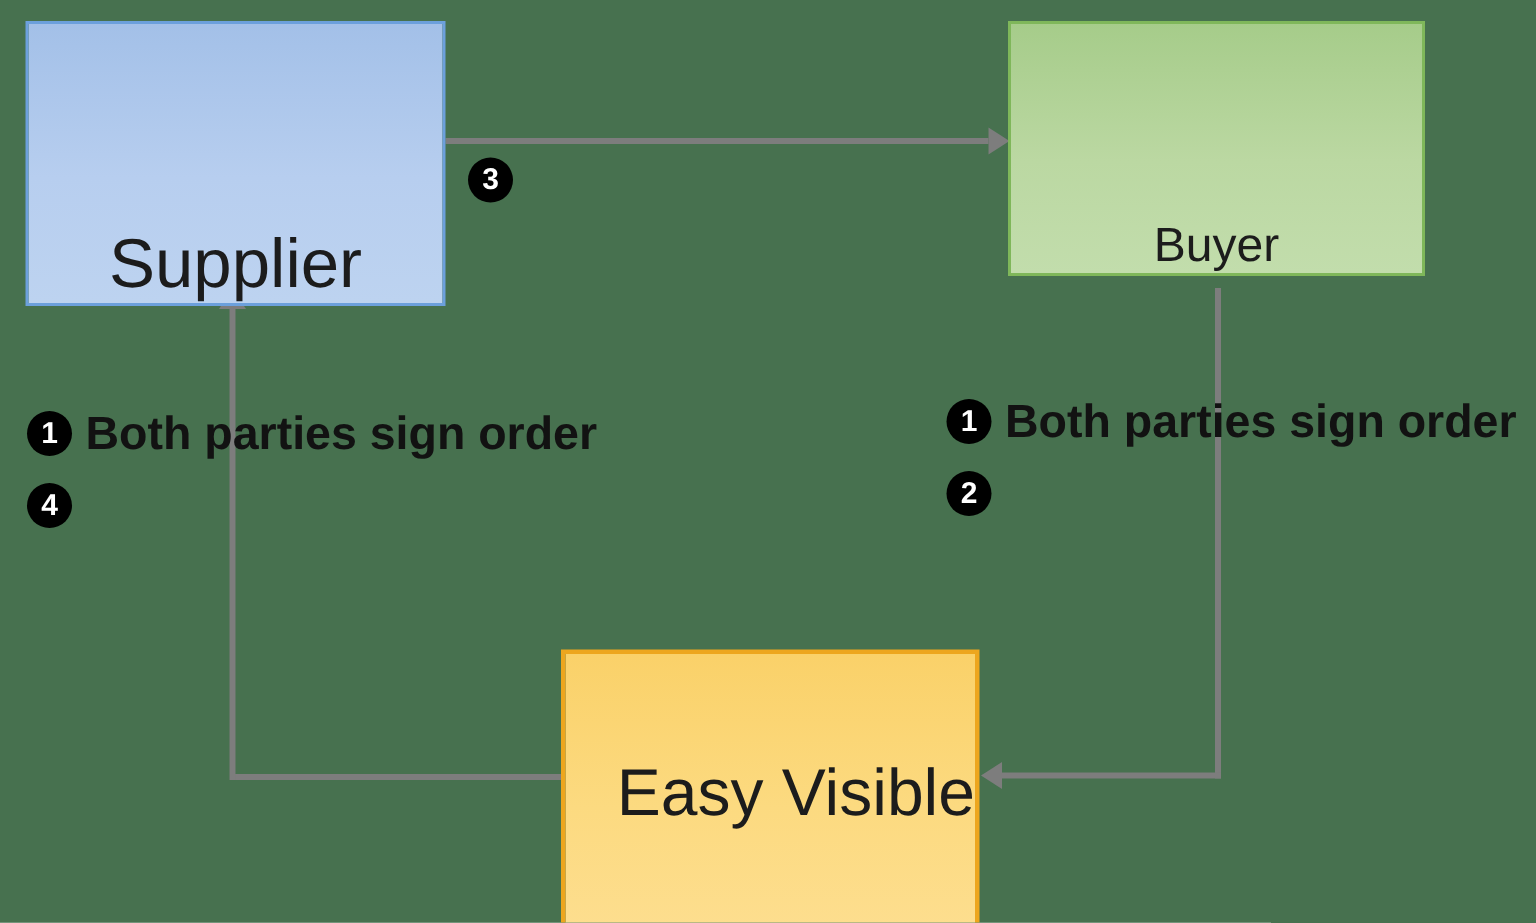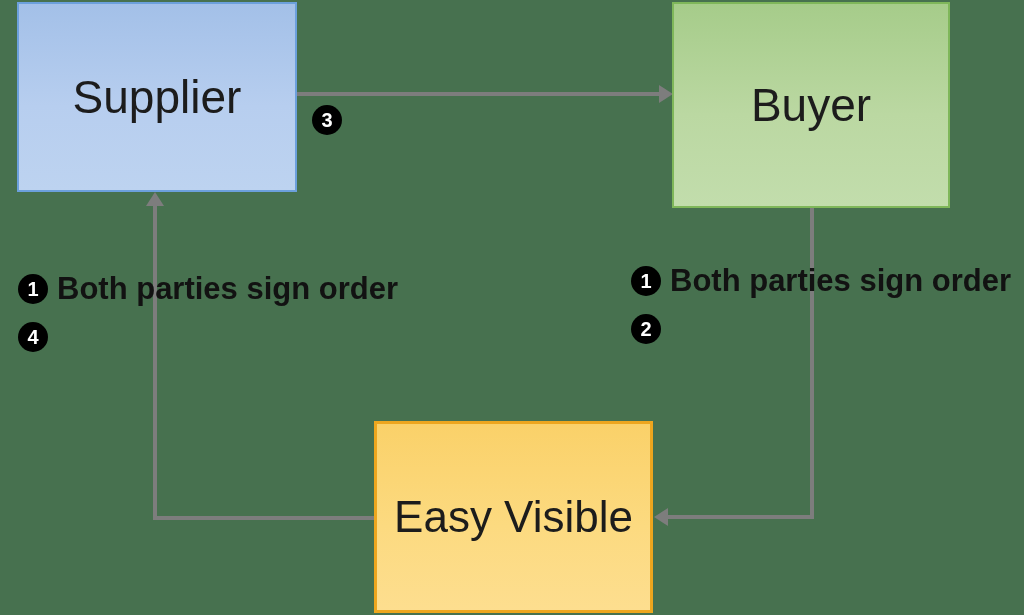--- a/index.html
+++ b/index.html
@@ -10,37 +10,38 @@
     width: 1024px;
     height: 615px;
     background: #47714F;
     overflow: hidden;
   }
 
   
   .node {
     position: absolute;
     display: flex;
-    align-items: center;
+    align-items: flex-end;
     justify-content: center;
     text-align: center;
     color: #1c1c1c;
     box-sizing: border-box;
+    margin-top: 12px;
   }
   .node-supplier {
     left: 17px; top: 2px; width: 280px; height: 190px;
     background: linear-gradient(180deg, #A3C0E8 0%, #B7CEEF 55%, #BDD3F0 100%);
     border: 2px solid #6CA0DC;
     font-size: 46px;
   }
   .node-buyer {
-    left: 672px; top: 2px; width: 278px; height: 206px;
+    left: 672px; top: 2px; width: 278px; height: 170px;
     background: linear-gradient(180deg, #A6CC8A 0%, #BBD8A2 55%, #C2DDAC 100%);
     border: 2px solid #7FB75A;
-    font-size: 46px;
+    font-size: 32px;
   }
   .node-platform {
     left: 374px; top: 421px; width: 279px; height: 192px;
     background: linear-gradient(180deg, #FAD169 0%, #FCDA80 55%, #FDDE8F 100%);
     border: 3px solid #EDA61E;
     font-size: 44px;
     line-height: 58px;
     flex-direction: column;
   }
 

